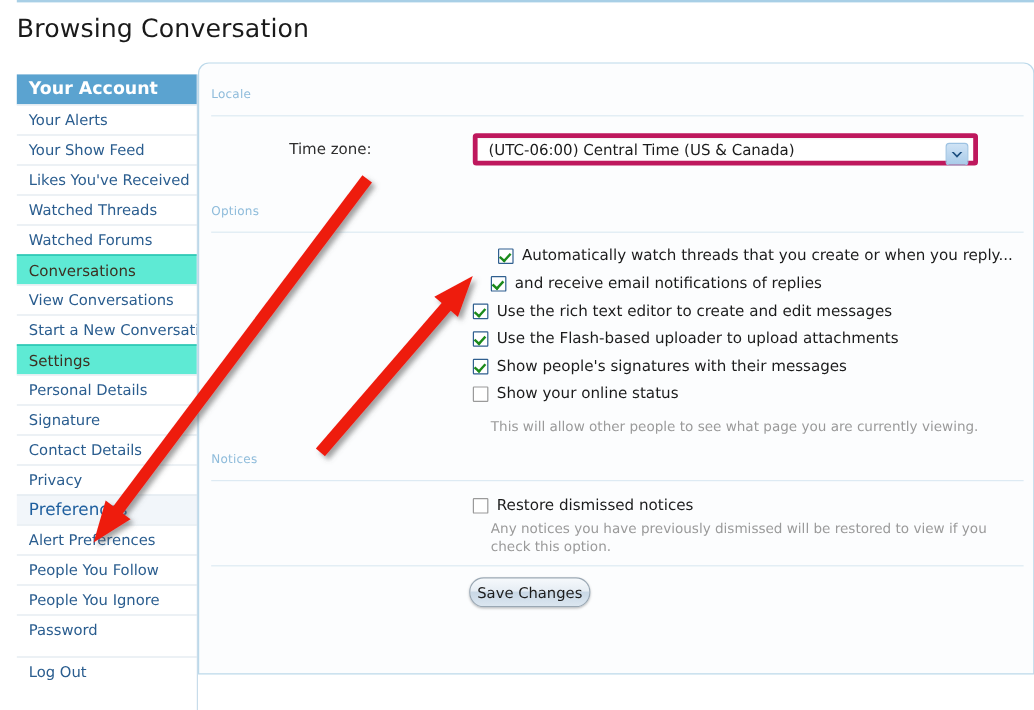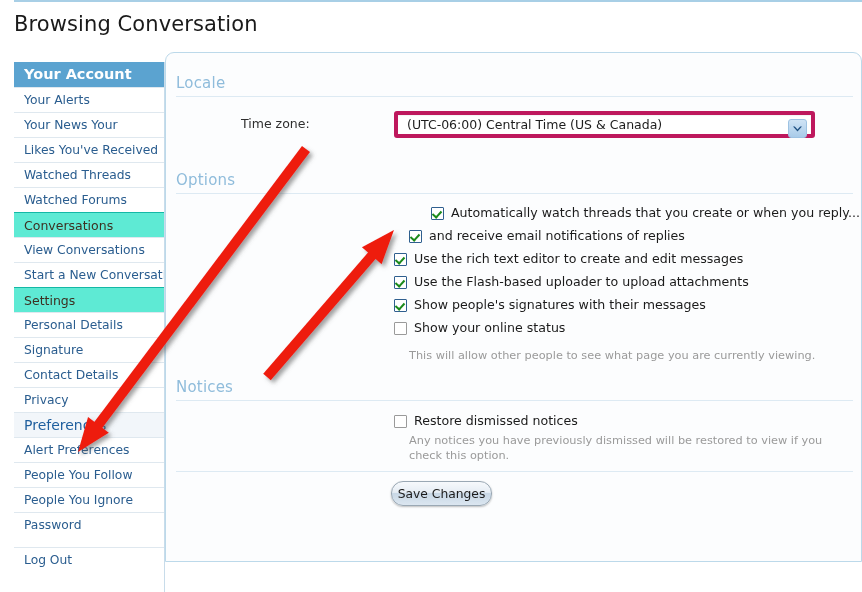--- a/index.html
+++ b/index.html
@@ -92,21 +92,21 @@
     left: 165px; top: 52px;
     width: 697px; height: 510px;
     border: 1px solid #bcd9ea;
     border-top-left-radius: 9px;
     border-top-right-radius: 9px;
     background: #fcfdfe;
     box-sizing: border-box;
   }
   .sec-head {
     position: absolute;
-    font-size: 15px;
+    font-size: 10px;
     color: #8fbcdb;
     letter-spacing: 0.2px;
   }
   .sec-rule {
     position: absolute;
     height: 1px;
     background: #ddeaf3;
   }
 
   .field-row { position: absolute; }
@@ -207,21 +207,21 @@
 
 <div id="page">
 
   <div class="top-rule"></div>
 
   <div class="page-title">Browsing Conversation</div>
 
   <div class="sidebar" id="sidebar">
       <div class="side-head">Your Account</div>
       <div class="side-item">Your Alerts</div>
-      <div class="side-item">Your News Your</div>
+      <div class="side-item">Your Show Feed</div>
       <div class="side-item">Likes You've Received</div>
       <div class="side-item">Watched Threads</div>
       <div class="side-item">Watched Forums</div>
       <div class="side-cat">Conversations</div>
       <div class="side-item">View Conversations</div>
       <div class="side-item">Start a New Conversation</div>
       <div class="side-cat">Settings</div>
       <div class="side-item">Personal Details</div>
       <div class="side-item">Signature</div>
       <div class="side-item">Contact Details</div>
@@ -250,21 +250,21 @@
             <path d="M1 1.6 L5.5 6.4 L10 1.6 L8.2 1.6 L5.5 4.4 L2.8 1.6 Z" fill="#1d4f80"></path>
           </svg>
         </div>
       </div>
     </div>
 
     <div class="sec-head" style="left:10px; top:118px;">Options</div>
     <div class="sec-rule" style="left:10px; top:140px; width:677px;"></div>
 
     <div id="options-list">
-        <div class="cb-row" style="left: 228px; top: 152px; padding-left: 37px;">
+        <div class="cb-row" style="left: 212px; top: 152px; padding-left: 37px;">
           <div class="cb checked"></div>
           <div class="cb-label">Automatically watch threads that you create or when you reply...</div>
         </div>
         <div class="cb-row" style="left: 243px; top: 175px;">
           <div class="cb checked"></div>
           <div class="cb-label">and receive email notifications of replies</div>
         </div>
         <div class="cb-row" style="left: 228px; top: 198px;">
           <div class="cb checked"></div>
           <div class="cb-label">Use the rich text editor to create and edit messages</div>

